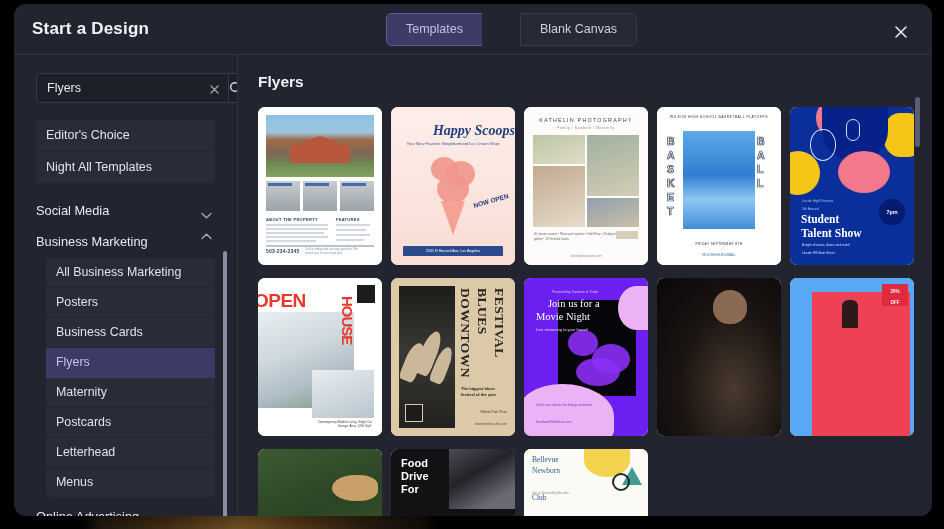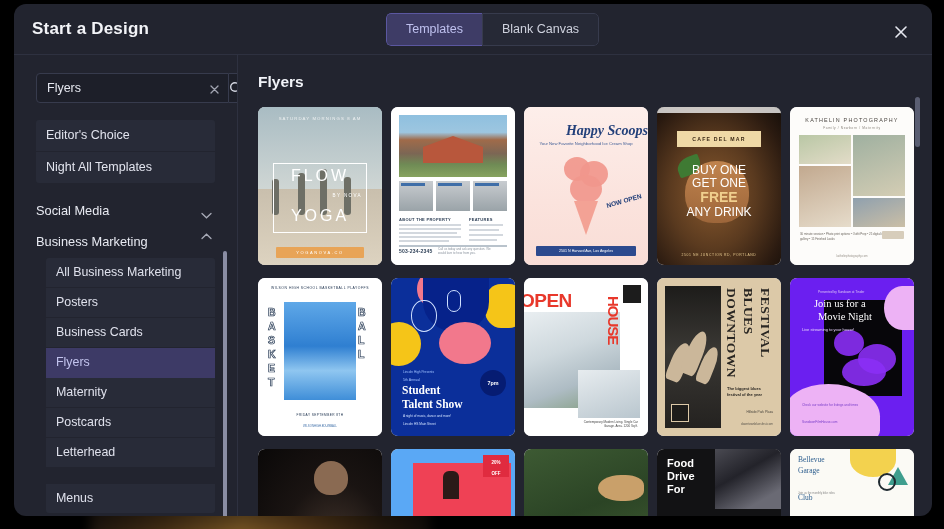--- a/index.html
+++ b/index.html
@@ -44,20 +44,21 @@
   .modal-title {
     position: absolute; left: 18px; top: 15px;
     font-size: 17px; font-weight: bold; color: #f3f4f8;
     letter-spacing: .2px;
   }
   .tab-group {
     position: absolute; left: 372px; top: 9px;
     display: flex;
     border-radius: 5px;
     overflow: hidden;
+    gap: 38px;
   }
   .tab {
     font-size: 12.5px;
     padding: 8px 19px 9px;
     color: #cfd2de;
     background: #262936;
     border: 1px solid #373b4d;
     cursor: pointer;
     white-space: nowrap;
     line-height: 14px;
@@ -152,21 +153,21 @@
   .cat-children { margin: 1px 22px 0 32px; }
   .cat-child {
     background: #282b38;
     border-bottom: 1px solid #22242f;
     color: #dfe1ec;
     font-size: 12.4px;
     padding: 7px 10px 8px;
     cursor: pointer;
   }
   .cat-child:first-child { border-radius: 3px 3px 0 0; }
-  .cat-child:last-child  { border-radius: 0 0 3px 3px; border-bottom: none; margin-top: 16px; }
+  .cat-child:last-child  { border-radius: 0 0 3px 3px; border-bottom: none; }
   .cat-child.selected {
     background: #3d3a66;
     color: #c3c4ee;
     border-bottom-color: #3d3a66;
   }
   .sidebar-scrollbar {
     position: absolute;
     left: 209px; top: 196px;
     width: 4px; height: 292px;
     background: #8a8da3;
@@ -323,21 +324,21 @@
   .t-blue .mark { position:absolute; left:14px; bottom:14px; width:18px; height:18px; background:#1d1c1a; border:1.4px solid #dcc9a8; }
 
   
   .t-mov { background:#6b1ff0; }
   .t-mov .blk { position:absolute; left:34px; top:22px; right:12px; height:96px; background:#07060a; }
   .t-mov .sp { position:absolute; background:#8b2ff5; border-radius:50%; opacity:.9; }
   .t-mov .pk1 { position:absolute; right:-6px; top:8px; width:36px; height:44px; background:#edb2f5; border-radius:50% 0 0 50%; }
   .t-mov .pk2 { position:absolute; left:-6px; bottom:-8px; width:96px; height:60px; background:#edb2f5; border-radius:60% 70% 30% 40%; }
   .t-mov .pre { left:28px; top:12px; font-size:3.2px; color:#ddc5f7; }
   .t-mov .h1 { left:24px; top:20px; font-size:10.5px; color:#fff; font-family:"Liberation Serif",serif; }
-  .t-mov .h2 { left:12px; top:33px; font-size:10.5px; color:#fff; font-family:"Liberation Serif",serif;margin-left:16px; }
+  .t-mov .h2 { left:12px; top:33px; font-size:10.5px; color:#fff; font-family:"Liberation Serif",serif; }
   .t-mov .sub { left:12px; top:49px; font-size:4px; color:#e3d0fa; }
   .t-mov .f1 { left:12px; bottom:28px; font-size:3.2px; color:#7a3fc9; line-height:5px; white-space:normal; width:60px; }
   .t-mov .f2 { left:12px; bottom:12px; font-size:3.2px; color:#7a3fc9; }
 
   
   .t-dark { background:radial-gradient(ellipse at 62% 70%, #4a3a30 0%, #1a1412 50%, #0a0808 100%); }
   .t-dark .face { position:absolute; left:56px; top:12px; width:34px; height:34px; border-radius:50% 50% 45% 45%; background:#8a6a52; }
   .t-sale { background:#5aa8f5; }
   .t-sale .red { position:absolute; left:22px; top:14px; right:4px; bottom:-14px; background:#ef4155; }
   .t-sale .tag { position:absolute; right:6px; top:6px; width:26px; height:22px; background:#e02b3f; }
@@ -449,38 +450,20 @@
       </div>
 
       <div class="sidebar-scrollbar"></div>
     </div>
 
     <div class="content">
       <div class="content-title">Flyers</div>
 
       <div class="grid">
 
-        <div class="card">
-          <div class="tpl t-yoga">
-            <div class="sky"></div>
-              <div class="sand"></div>
-            <div class="fig" style="left:14px;top:72px;height:36px;"></div>
-            <div class="fig" style="left:40px;top:66px;height:42px;"></div>
-            <div class="fig" style="left:62px;top:62px;height:46px;"></div>
-            <div class="fig" style="left:86px;top:70px;height:38px;"></div>
-            <div class="frame"></div>
-            <div class="txt top-t">SATURDAY MORNINGS 8 AM</div>
-            <div class="txt flow">FLOW</div>
-            <div class="txt by">BY NOVA</div>
-            <div class="txt yoga">YOGA</div>
-            <div class="bar">
-                <span>YOGANOVA.CO</span>
-              </div>
-          </div>
-        </div>
 
         <div class="card">
           <div class="tpl t-prop">
             <div class="photo">
                 <div class="house"></div>
               </div>
             <div class="thumbs">
                 <div></div>
                 <div></div>
                 <div></div>
@@ -512,35 +495,20 @@
             </div>
             <div class="txt ttl">Happy Scoops</div>
             <div class="txt sub">Your New Favorite Neighborhood Ice Cream Shop</div>
             <div class="now">NOW OPEN</div>
             <div class="addr">
                 <span>2501 N Harvard Ave, Los Angeles</span>
               </div>
           </div>
         </div>
 
-        <div class="card">
-          <div class="tpl t-cafe">
-            <div class="cup"></div>
-              <div class="leaf"></div>
-            <div class="rib">
-                <span>CAFE DEL MAR</span>
-              </div>
-            <div class="txt l1">BUY ONE</div>
-            <div class="txt l2">GET ONE</div>
-            <div class="txt l3">FREE</div>
-            <div class="txt l4">ANY DRINK</div>
-            <div class="small1"></div>
-            <div class="txt small2">2501 NE JUNCTION RD, PORTLAND</div>
-          </div>
-        </div>
 
         <div class="card">
           <div class="tpl t-photo">
             <div class="txt ttl">KATHELIN PHOTOGRAPHY</div>
             <div class="txt sub">Family / Newborn / Maternity</div>
             <div class="mos">
               <i class="m1"></i>
                 <i class="m2"></i>
                 <i class="m3"></i>
                 <i class="m4"></i>
@@ -668,21 +636,21 @@
             <div class="txt t3">For</div>
           </div>
         </div>
 
         <div class="card">
           <div class="tpl t-cyc">
             <div class="ylw"></div>
               <div class="tl"></div>
               <div class="circ"></div>
             <div class="txt n1">Bellevue</div>
-            <div class="txt n2">Garage</div>
+            <div class="txt n2">Newborn</div>
             <div class="txt n3">Club</div>
             <div class="txt sm">Join us the monthly bike rides</div>
           </div>
         </div>
 
       </div>
 
       <div class="grid-scrollbar"></div>
     </div>
 

